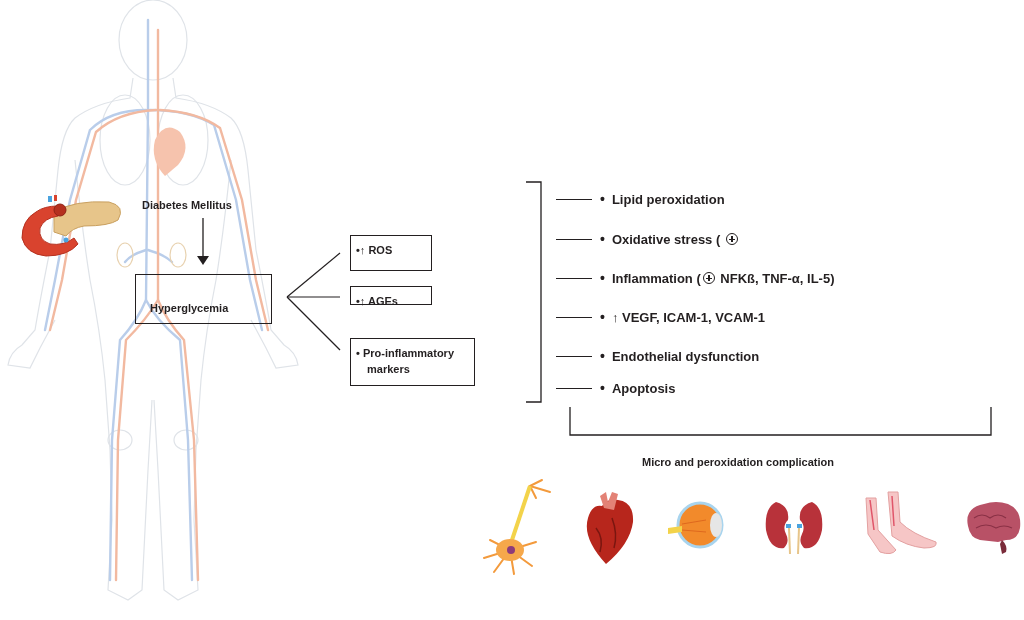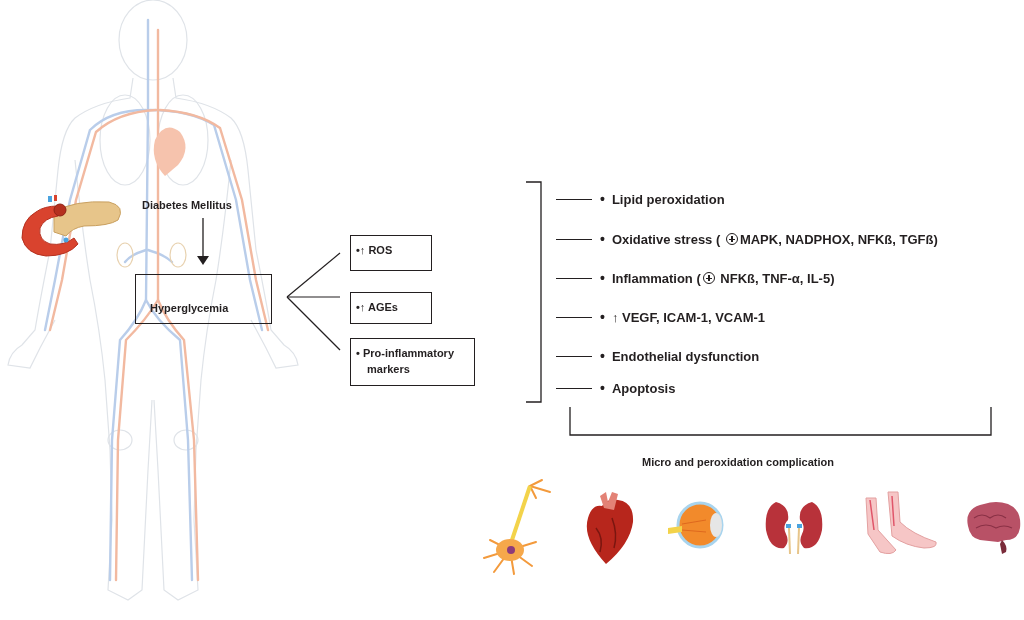--- a/index.html
+++ b/index.html
@@ -84,21 +84,21 @@
   <line x1="3" y1="57" x2="56" y2="57" stroke="#231f20" stroke-width="1.2"></line>
   <line x1="3" y1="57" x2="56" y2="110" stroke="#231f20" stroke-width="1.2"></line>
 </svg>
 
 <div class="box" style="left:350px;top:235px;width:82px;height:36px;">
   <div class="lbl" style="position:absolute;left:5px;top:8px;">
     <span>•</span><span>↑</span>
     <span>ROS</span>
   </div>
 </div>
-<div class="box" style="left:350px;top:292px;width:82px;height:32px;">
+<div class="box" style="left:350px;top:286px;width:82px;height:19px;">
   <div class="lbl" style="position:absolute;left:5px;top:8px;">
     <span>•</span><span>↑</span>
     <span>AGEs</span>
   </div>
 </div>
 <div class="box" style="left:350px;top:338px;width:125px;height:48px;">
   <div class="lbl" style="position:absolute;left:5px;top:6px;line-height:16px;">
     <span>•</span>
     <span>Pro-inflammatory</span><br>
     <span style="padding-left:11px;">markers</span>
@@ -112,21 +112,20 @@
 <div class="mech" style="top:191px;">
   <span class="dash"></span>
   <span class="dot">•</span>
   <span>Lipid peroxidation</span>
 </div>
 <div class="mech" style="top:231px;">
   <span class="dash"></span>
   <span class="dot">•</span>
   <span style="white-space:pre;">Oxidative stress ( </span>
   <span class="plus"></span>
-  <span>MAPK, NADPHOX, NFKß, TGFß)</span>
 </div>
 <div class="mech" style="top:270px;">
   <span class="dash"></span>
   <span class="dot">•</span>
   <span style="white-space:pre;">Inflammation (</span>
   <span class="plus"></span>
   <span style="white-space:pre;"> NFKß, TNF-α, IL-5)</span>
 </div>
 <div class="mech" style="top:309px;">
   <span class="dash"></span>

